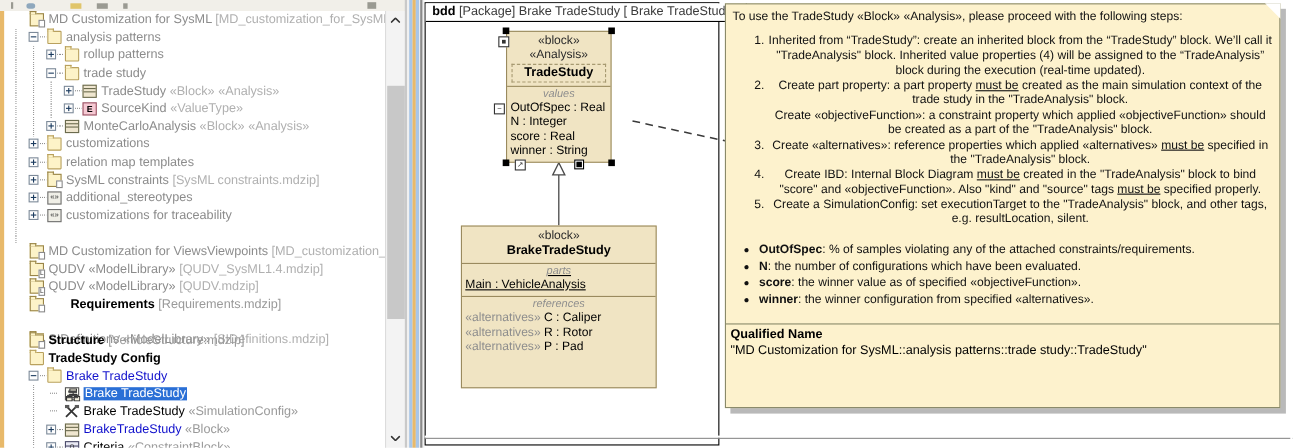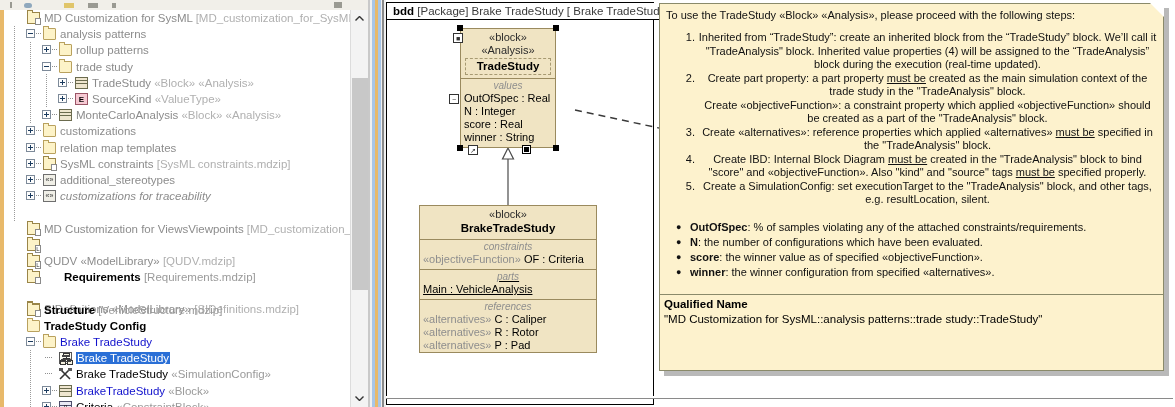--- a/index.html
+++ b/index.html
@@ -271,28 +271,29 @@
         <div class="row" style="top: 162px; position: absolute; left: 0px; right: 0px;">
           <span class="exp plus" style="left: 20px;"></span>
           <span class="dots" style="left: 30px;"></span>
           <span class="ic ic-profile" style="left: 37px;"></span>
           <span class="lbl" style="left: 54px;"><span class="nm grey">additional_stereotypes</span></span>
         </div>
         <div class="row" style="top: 178.2px; position: absolute; left: 0px; right: 0px;">
           <span class="exp plus" style="left: 20px;"></span>
           <span class="dots" style="left: 30px;"></span>
           <span class="ic ic-profile" style="left: 37px;"></span>
-          <span class="lbl" style="left: 54px; font-style: italic;"><span class="nm grey">customizations for traceability</span></span>
+          <span class="lbl" style="left: 54px;"><span class="nm grey">customizations for traceability</span></span>
         </div>
         <div class="row" style="top: 210.6px; position: absolute; left: 0px; right: 0px;">
           <span class="ic ic-project" style="left: 21px;"></span>
           <span class="lbl" style="left: 38px;"><span class="nm grey">MD Customization for ViewsViewpoints</span><span class="st grey"> [MD_customization_for_Views</span></span>
         </div>
         <div class="row" style="top: 226.8px; position: absolute; left: 0px; right: 0px;">
           <span class="ic ic-project ic-lib" style="left: 21px;"></span>
+          <span class="lbl" style="left: 38px;"><span class="nm grey">QUDV «ModelLibrary»</span><span class="st grey"> [QUDV_SysML1.4.mdzip]</span></span>
         </div>
         <div class="row" style="top: 243px; position: absolute; left: 0px; right: 0px;">
           <span class="ic ic-project ic-lib" style="left: 21px;"></span>
           <span class="lbl" style="left: 38px;"><span class="nm grey">QUDV «ModelLibrary»</span><span class="st grey"> [QUDV.mdzip]</span></span>
         </div>
         <div class="row" style="top: 259.2px; position: absolute; left: 0px; right: 0px;">
           <span class="ic ic-project" style="left: 21px;"></span>
           <span class="lbl" style="left: 38px; padding-left: 20px;"><span class="nm bold">Requirements</span><span class="st"> [Requirements.mdzip]</span></span>
         </div>
         <div class="row" style="top: 291px; position: absolute; left: 0px; right: 0px; text-align: right;">
@@ -413,27 +414,20 @@
     <div class="hnd w" style="left:136px;top:145px;width:9px;height:9px;"></div>
     <div class="hnd" style="left:138px;top:147px;width:5px;height:5px;"></div>
     <div class="tagbox" style="left:67px;top:33px;">■</div>
     <div class="tagbox" style="left:63px;top:94px;">−</div>
     <div class="tagbox" style="left:82px;top:145px;">↗</div>
 
     <div class="umlblock" style="left:33px;top:205px;width:178px;height:148px;">
       <div class="comp center" style="padding:2px 0 3px 0;">
         <div class="kwline">«block»</div>
         <div class="namebold">BrakeTradeStudy</div>
-      </div>
-      <div class="comp" style="padding:1px 0 3px 0;">
-        <div class="cmp-title">constraints</div>
-        <div class="feat">
-          <span class="ster">«objectiveFunction»</span>
-          <span>OF : Criteria</span>
-        </div>
       </div>
       <div class="comp" style="padding:1px 0 3px 0;text-decoration:underline;">
         <div class="cmp-title">parts</div>
         <div class="feat">Main : VehicleAnalysis</div>
       </div>
       <div style="padding:1px 0 3px 0;">
         <div class="cmp-title">references</div>
         <div class="feat">
           <span class="ster">«alternatives»</span>
           <span>C : Caliper</span>

